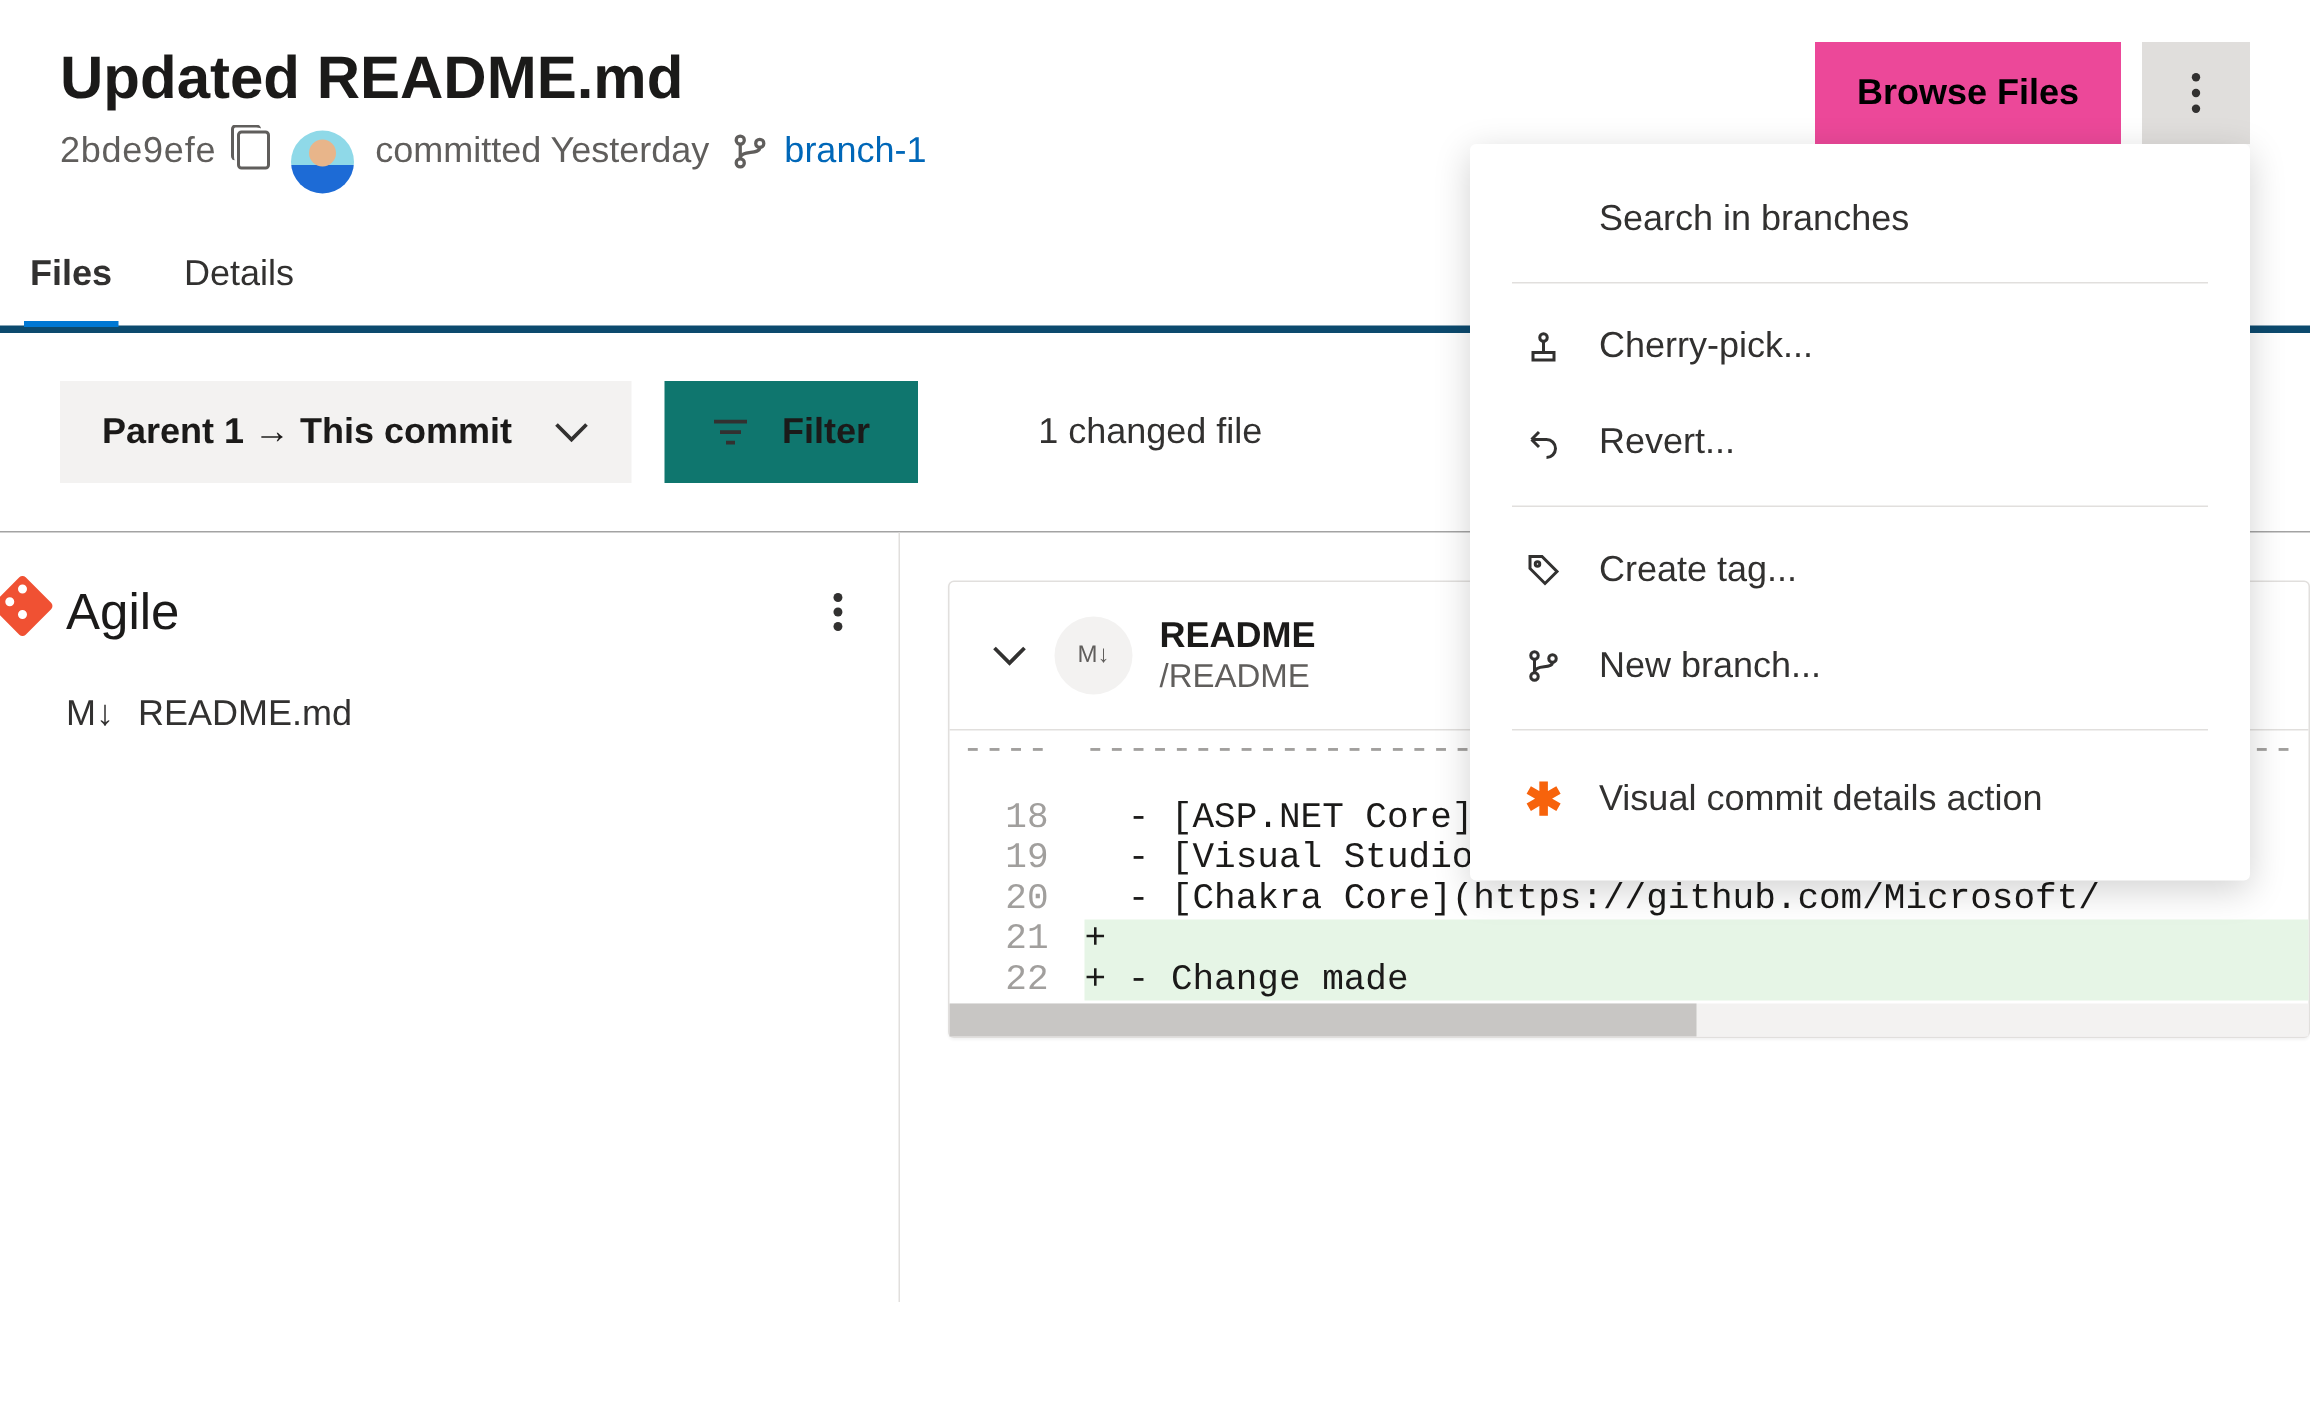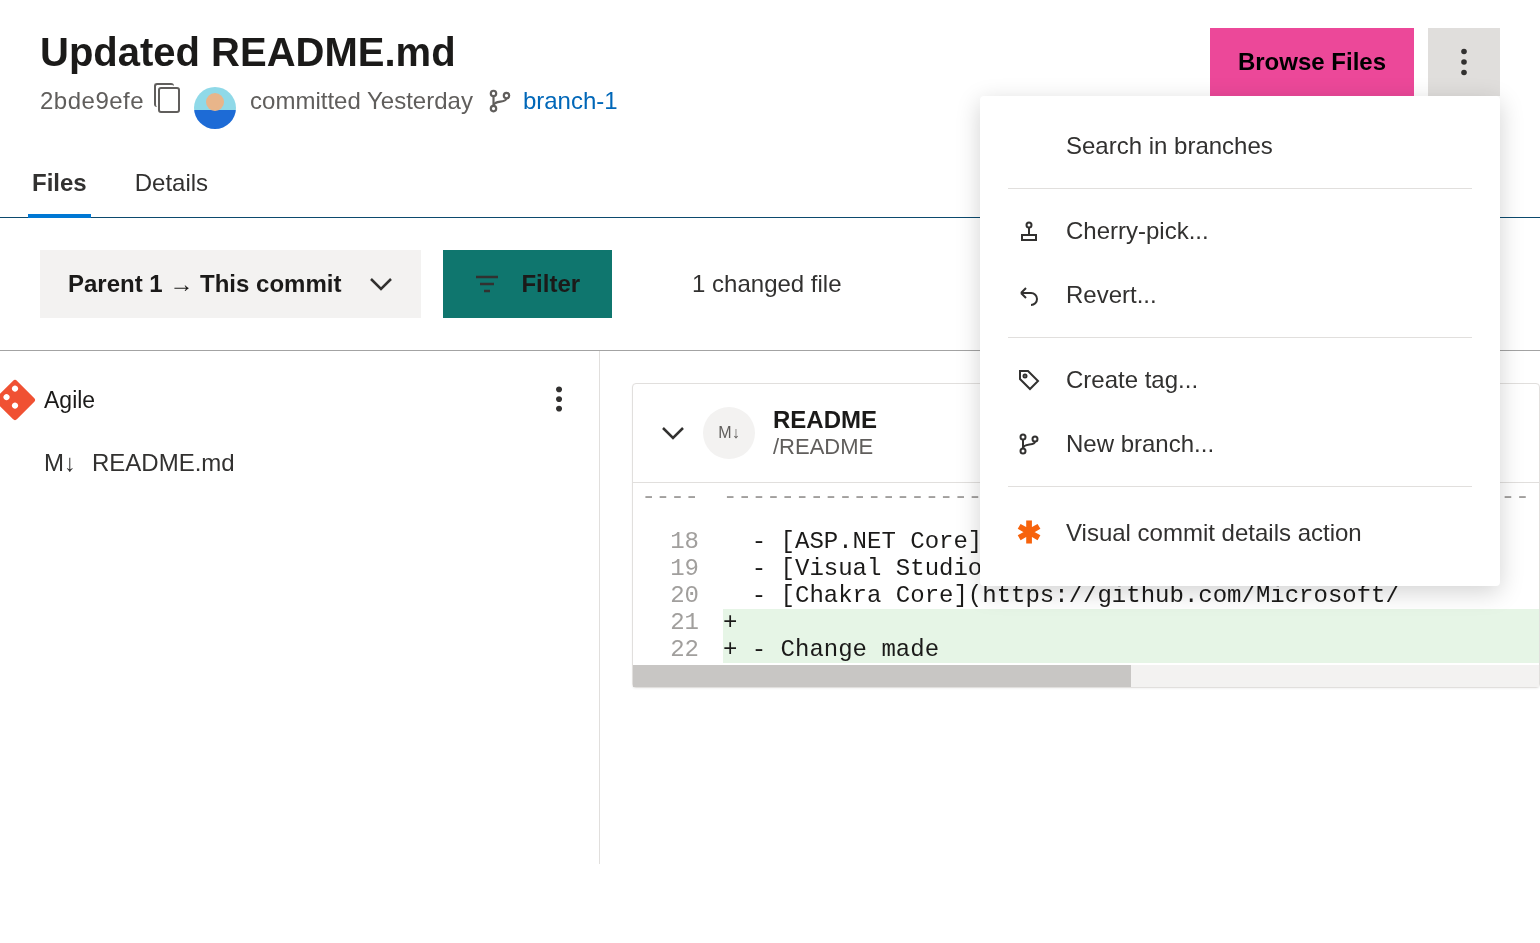--- a/index.html
+++ b/index.html
@@ -24,36 +24,36 @@
 .avatar::after { content: ""; position: absolute; top: 6px; left: 12px; width: 18px; height: 18px; background: #e8b58a; border-radius: 50%; }
 .branch-wrap { display: flex; align-items: center; gap: 10px; }
 .branch-link { color: #0067b8; cursor: pointer; }
 
 
 .header-actions { position: absolute; top: 28px; right: 40px; display: flex; gap: 14px; }
 .btn { background: #ec4899; border: none; font-size: 24px; font-weight: 600; padding: 20px 28px; cursor: pointer; font-family: inherit; }
 .btn-icon { background: #e0dedc; width: 72px; display: flex; align-items: center; justify-content: center; }
 
 
-.tabs { margin-top: 40px; padding: 0 32px; display: flex; gap: 48px; border-bottom: 1px solid #0c4a6e; }
+.tabs { margin-top: 40px; padding: 0 20px; display: flex; gap: 48px; border-bottom: 5px solid #0c4a6e; }
 .tab { font-size: 24px; padding-bottom: 20px; cursor: pointer; color: #323130; position: relative; }
 .tab.active { font-weight: 600; }
 .tab.active::after { content: ""; position: absolute; bottom: -1px; left: -4px; right: -4px; height: 4px; background: #0078d4; }
 
 
 .toolbar { padding: 32px 40px; display: flex; align-items: center; gap: 22px; border-bottom: 1px solid #a3a3a3; }
 .dropdown { background: #f3f2f1; padding: 20px 28px; display: flex; align-items: center; gap: 28px; font-size: 24px; font-weight: 600; cursor: pointer; }
 .filter-btn { background: #0f766e; padding: 20px 32px; display: flex; align-items: center; gap: 22px; font-size: 24px; font-weight: 600; cursor: pointer; }
 .changed-label { margin-left: 58px; font-size: 24px; color: #323130; }
 
 
 .split { display: flex; height: calc(100% - 430px); }
 .sidebar { width: 600px; border-right: 1px solid #e1dfdd; padding: 24px 0; }
 .tree-root { display: flex; align-items: center; justify-content: space-between; padding: 10px 26px 10px 0; }
-.tree-root-left { display: flex; align-items: center; gap: 14px; font-size: 23px; }
+.tree-root-left { display: flex; gap: 14px; font-size: 34px; }
 .git-icon { width: 30px; height: 30px; background: #f05133; transform: rotate(45deg); border-radius: 3px; position: relative; }
 .git-icon::after { content: ""; position: absolute; width: 6px; height: 6px; background: #fff; border-radius: 50%; top: 4px; left: 4px; box-shadow: 12px 12px 0 #fff, 0 12px 0 #fff; }
 .kebab { font-size: 22px; letter-spacing: 2px; cursor: pointer; transform: rotate(90deg); display: inline-block; color: #323130; }
 .tree-item { display: flex; align-items: center; gap: 16px; padding: 24px 0 0 44px; font-size: 24px; color: #323130; cursor: pointer; }
 
 
 .fileview { flex: 1; padding: 32px 0 0 32px; position: relative; }
 .file-card { border: 1px solid #e1dfdd; background: #fff; border-radius: 4px; box-shadow: 0 1px 2px rgba(0,0,0,0.05); }
 .file-header { display: flex; align-items: center; gap: 18px; padding: 22px 28px; border-bottom: 1px solid #e1dfdd; }
 .file-icon { width: 52px; height: 52px; border-radius: 50%; background: #f3f2f1; display: flex; align-items: center; justify-content: center; font-size: 16px; color: #605e5c; }

